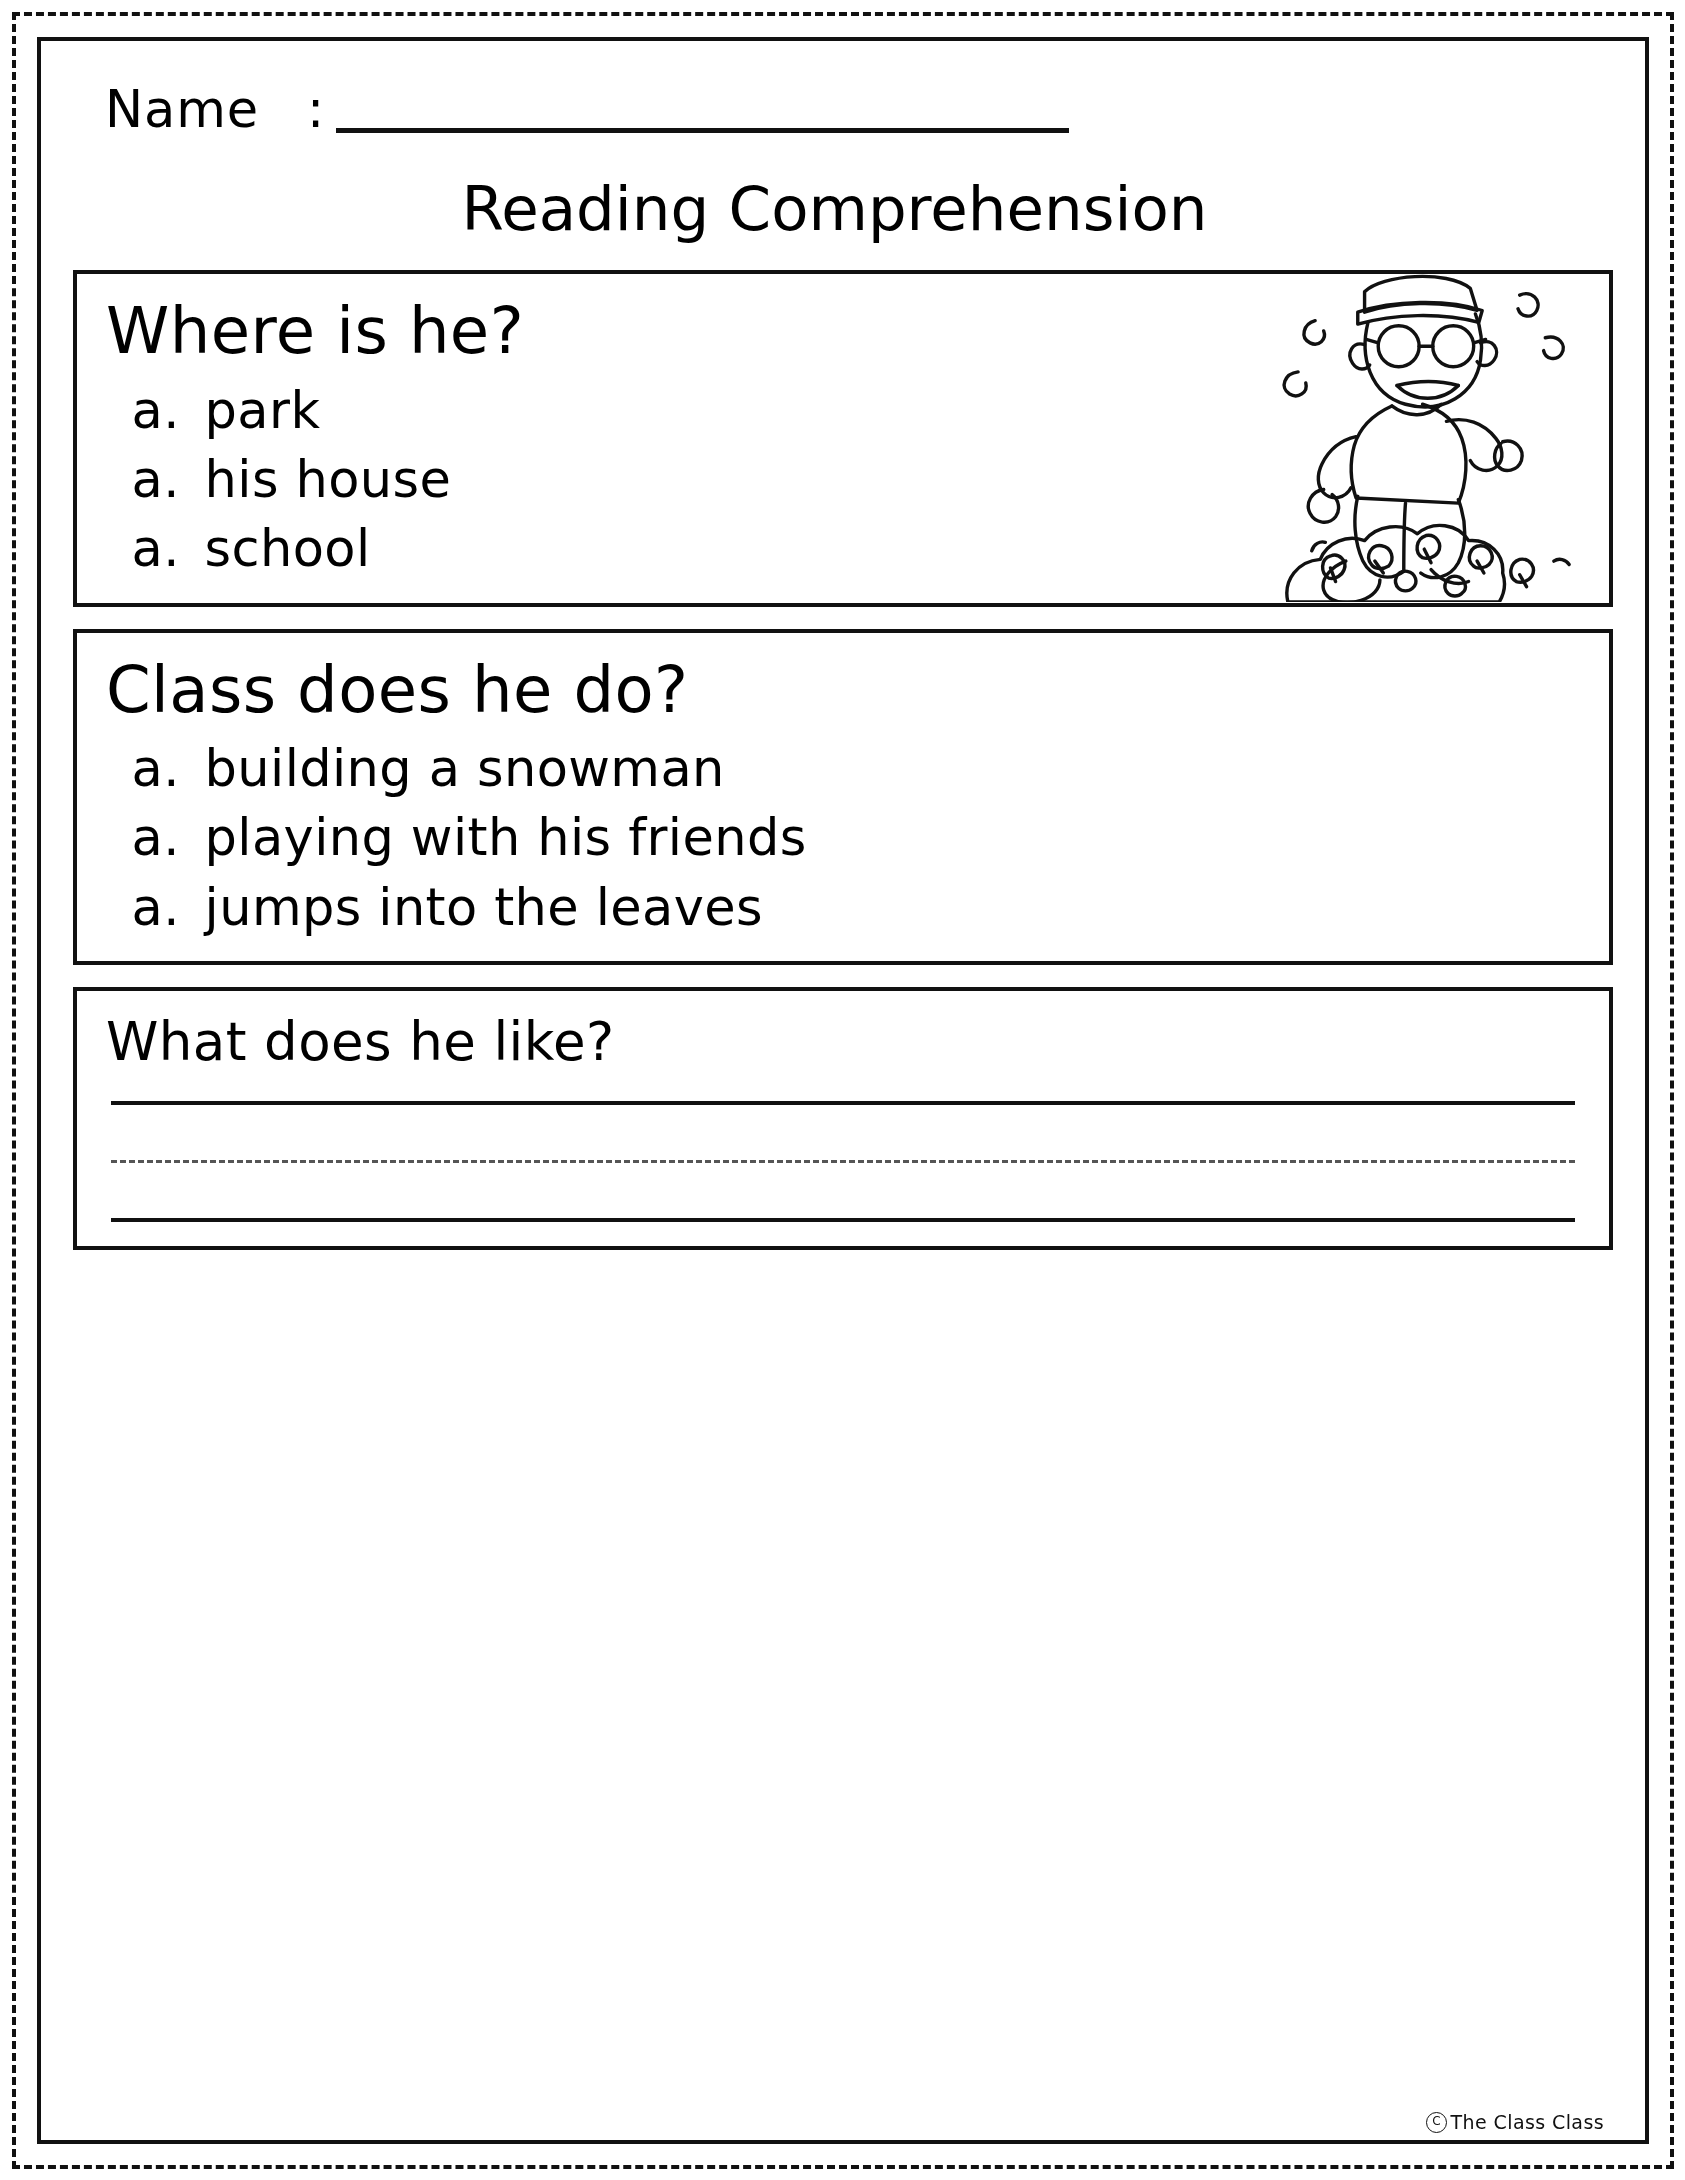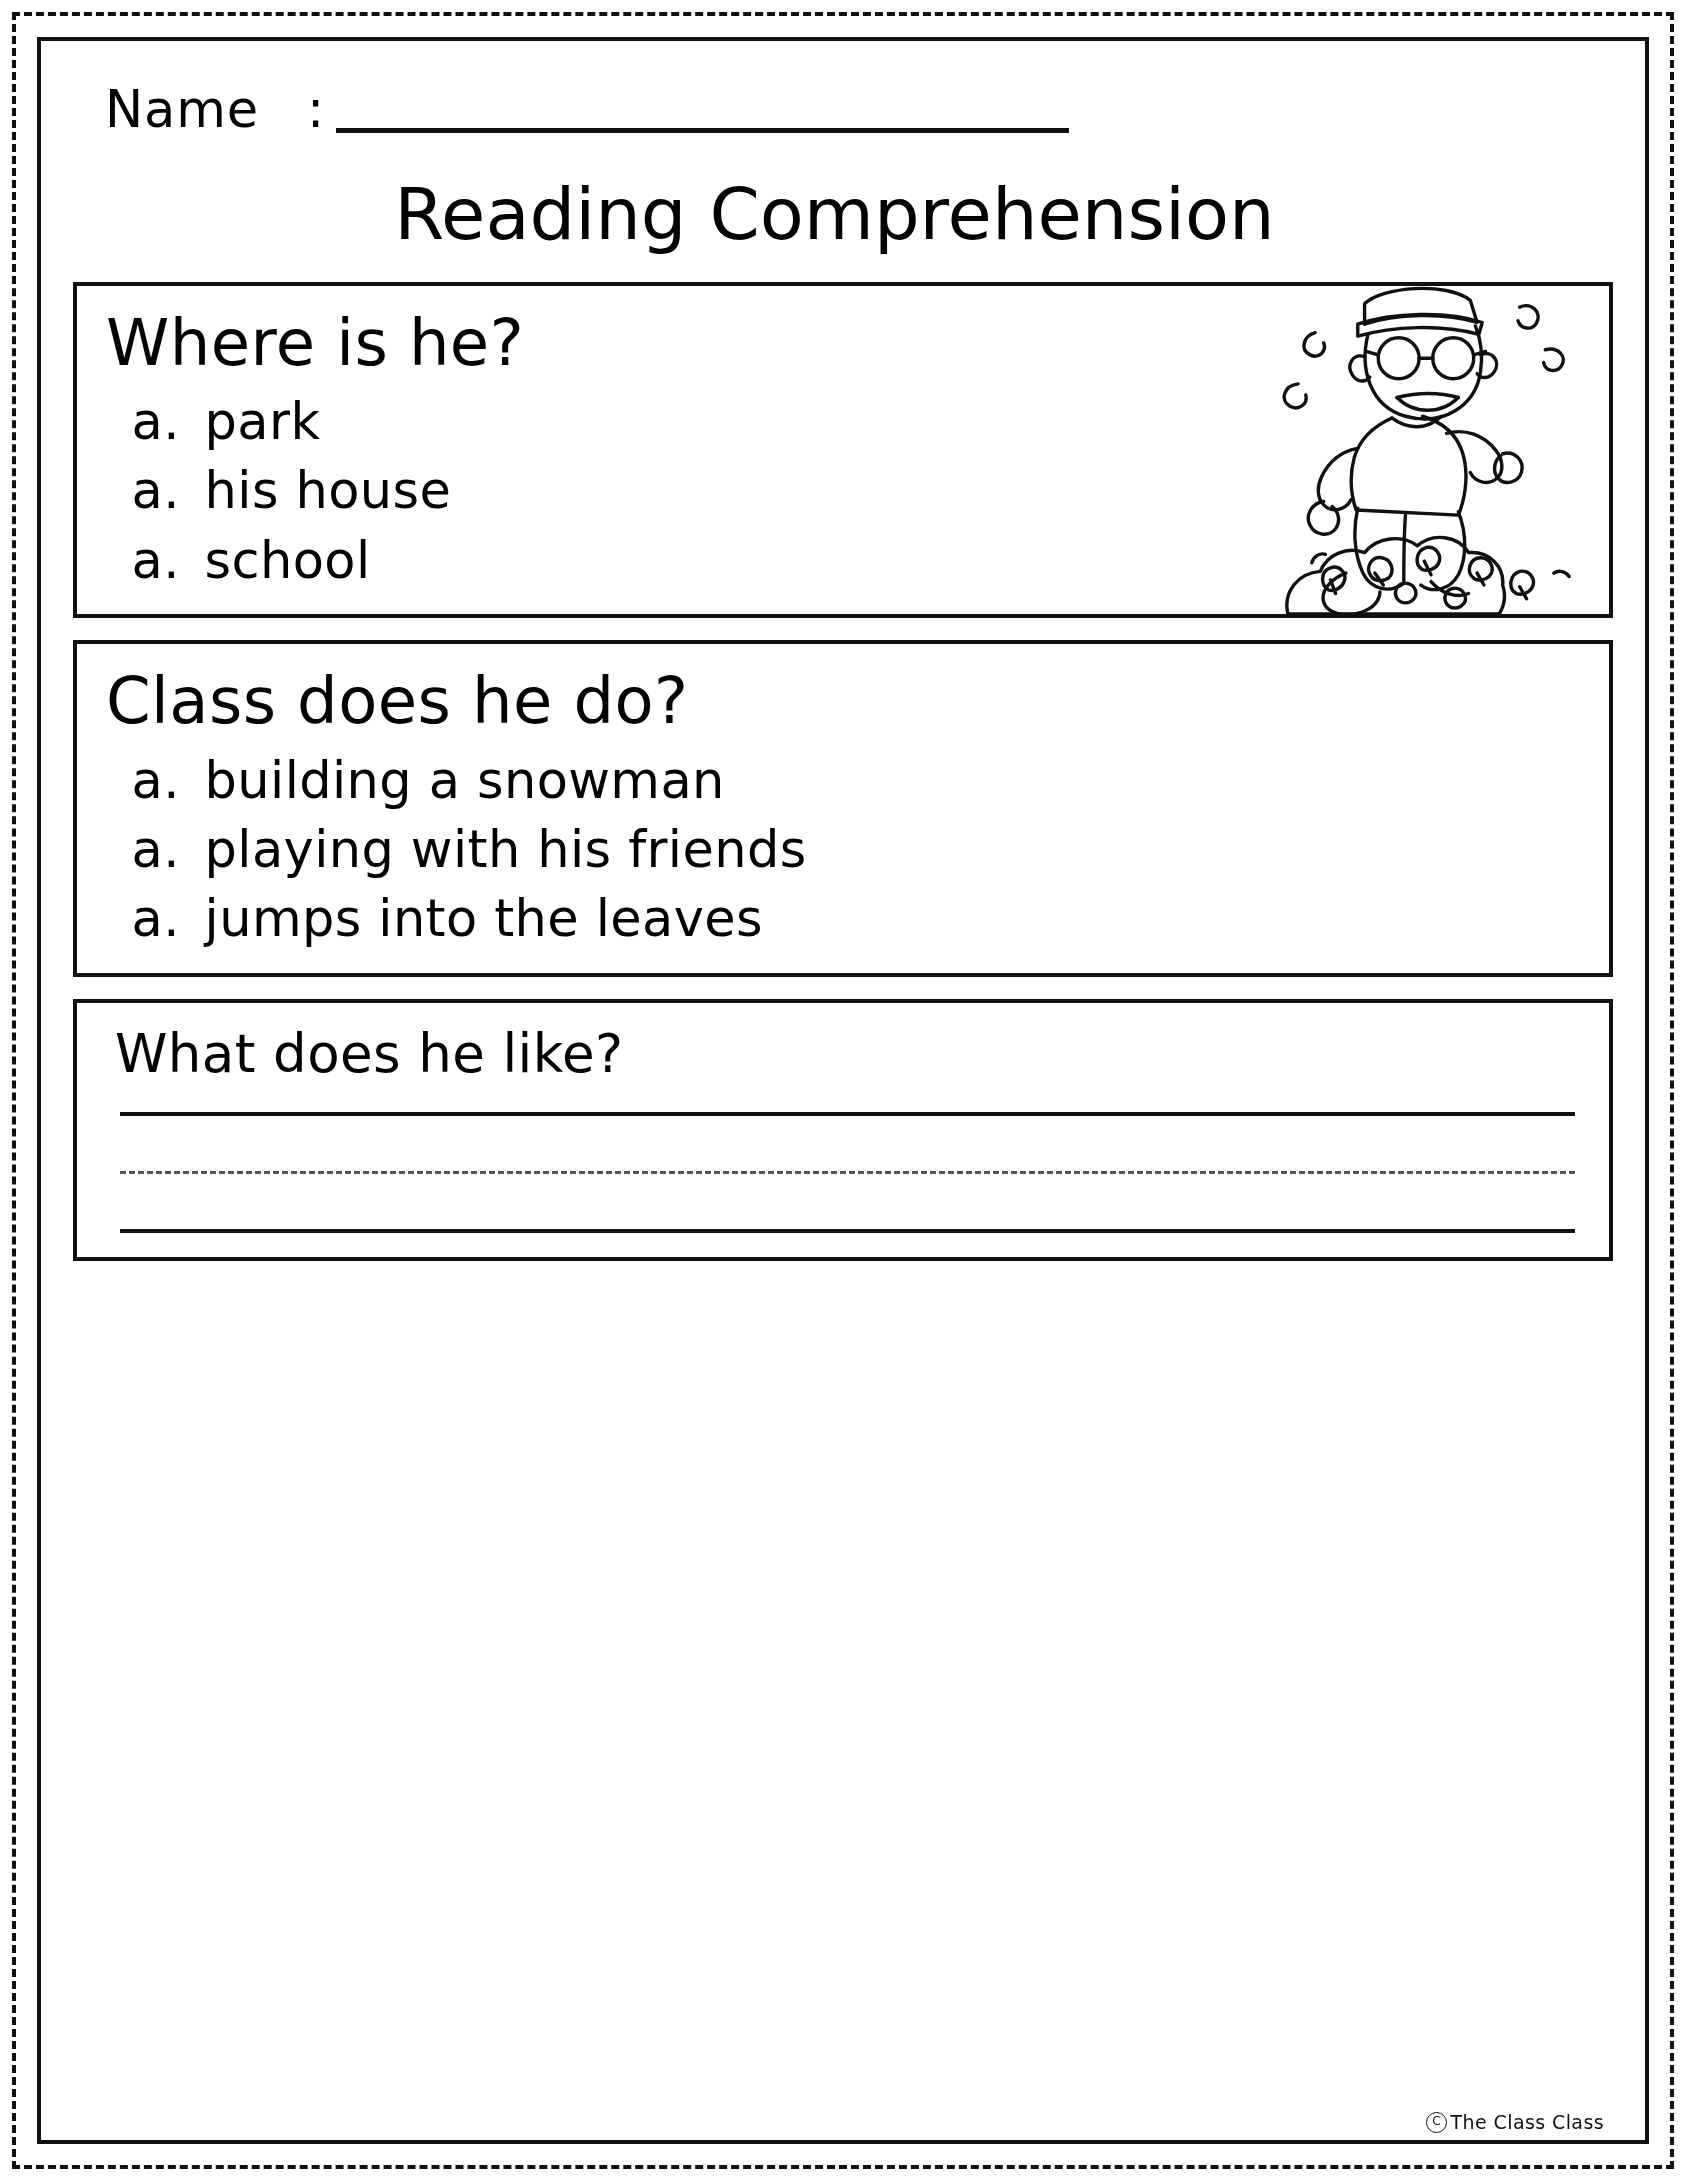--- a/index.html
+++ b/index.html
@@ -73,21 +73,21 @@
   .name-line {
     flex: 0 0 733px;
     border-bottom: 5.1px solid #111;
     height: 3.4px;
     margin-bottom: 12px;
   }
 
   
   .title {
     text-align: center;
-    font-size: 72px;
+    font-size: 61px;
     line-height: 1.05;
     letter-spacing: 0px;
     margin-top: 32px;
     padding-right: 17px;
     font-weight: 400;
   }
 
   
   .passage-wrap {
     position: relative;
@@ -135,21 +135,21 @@
   .choice .marker {
     width: 73px;
     flex: 0 0 73px;
   }
   .choice:last-child { margin-bottom: 0; }
 
   
   .writebox {
     border: 4.3px solid #111;
     box-sizing: border-box;
-    padding: 22px 29px 24px 38px;
+    padding: 22px 29px 24px 29px;
     margin-top: 22px;
   }
   .writebox .question {
     font-size: 53px;
     line-height: 1.1;
     margin: 0 0 29px 0;
     letter-spacing: 0.4px;
   }
   .rule-solid {
     border-top: 4.3px solid #111;

